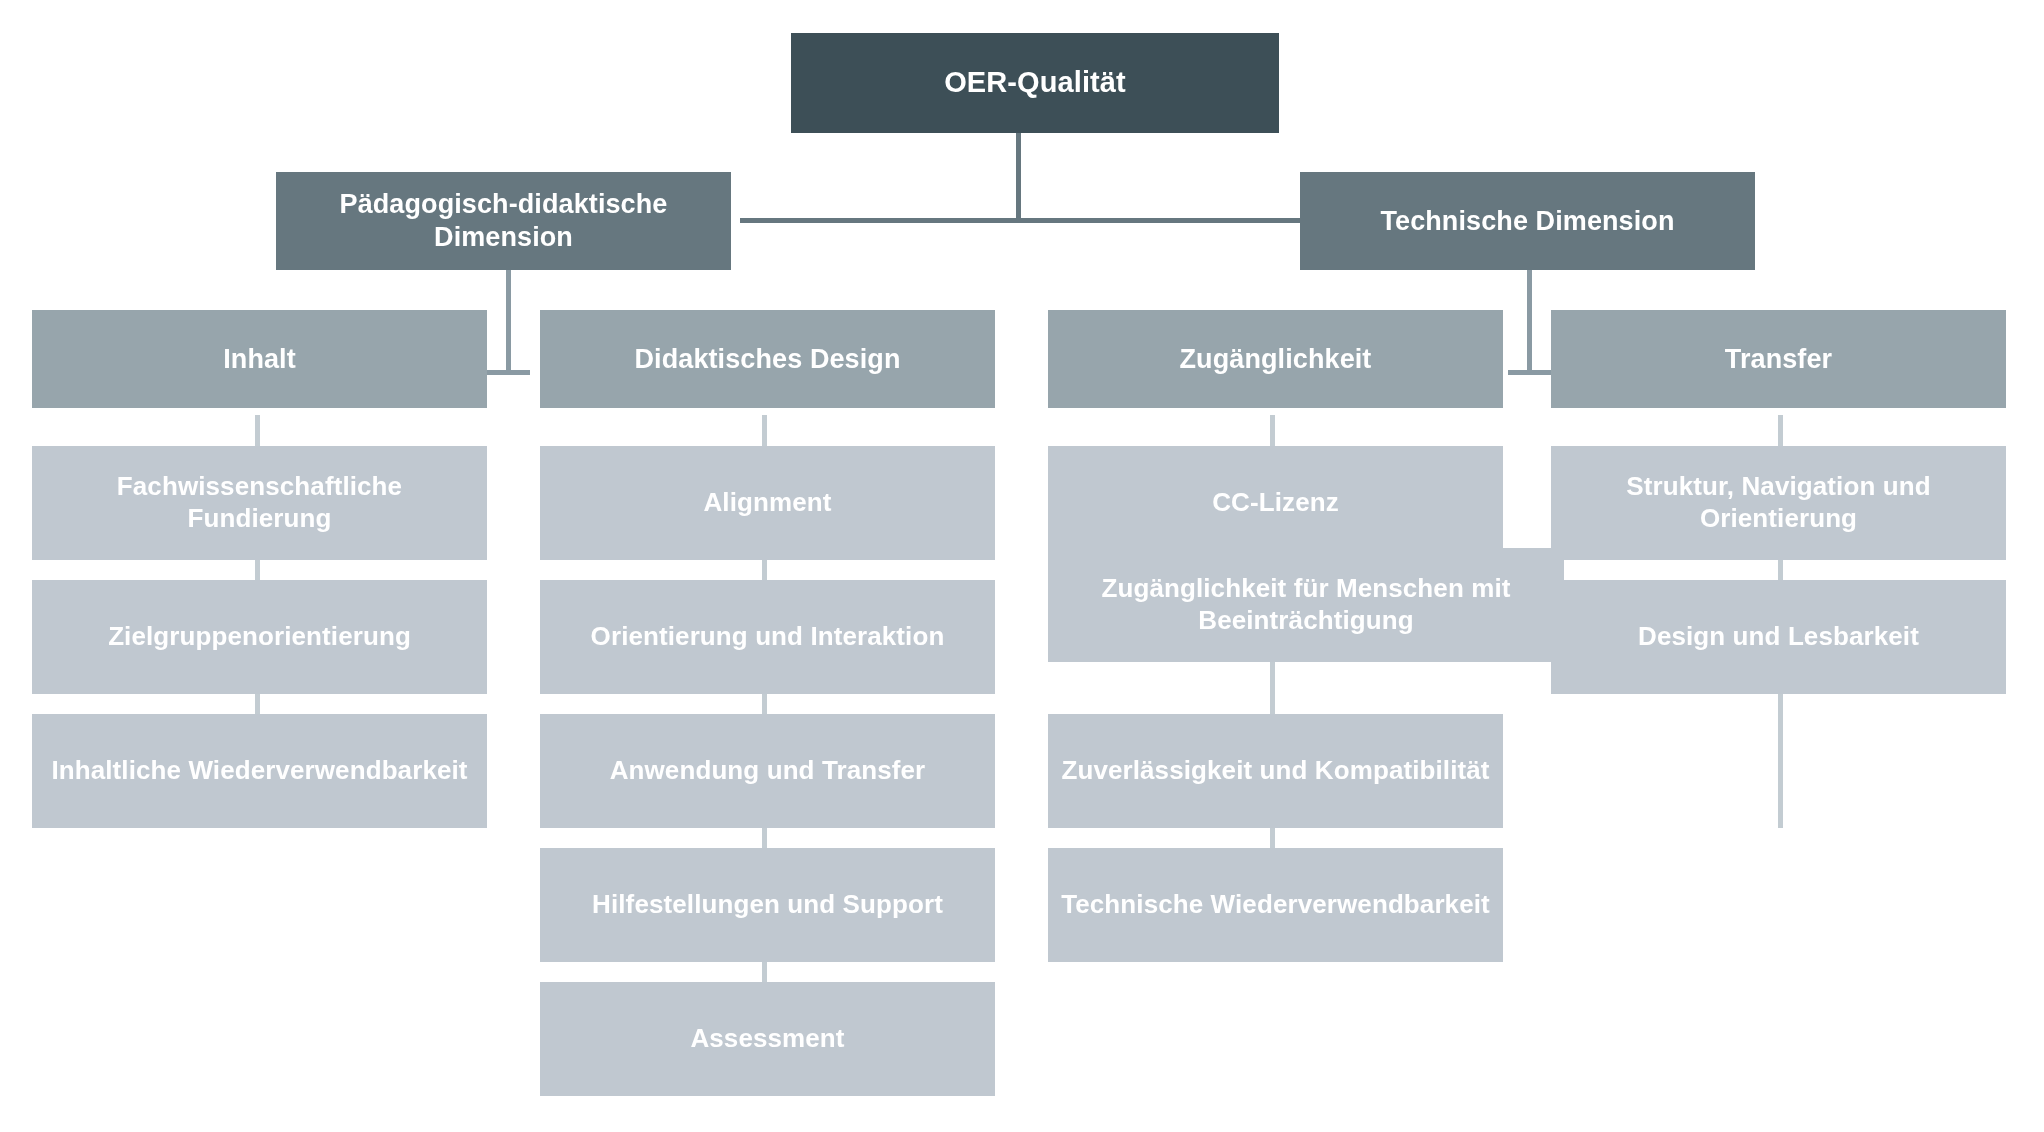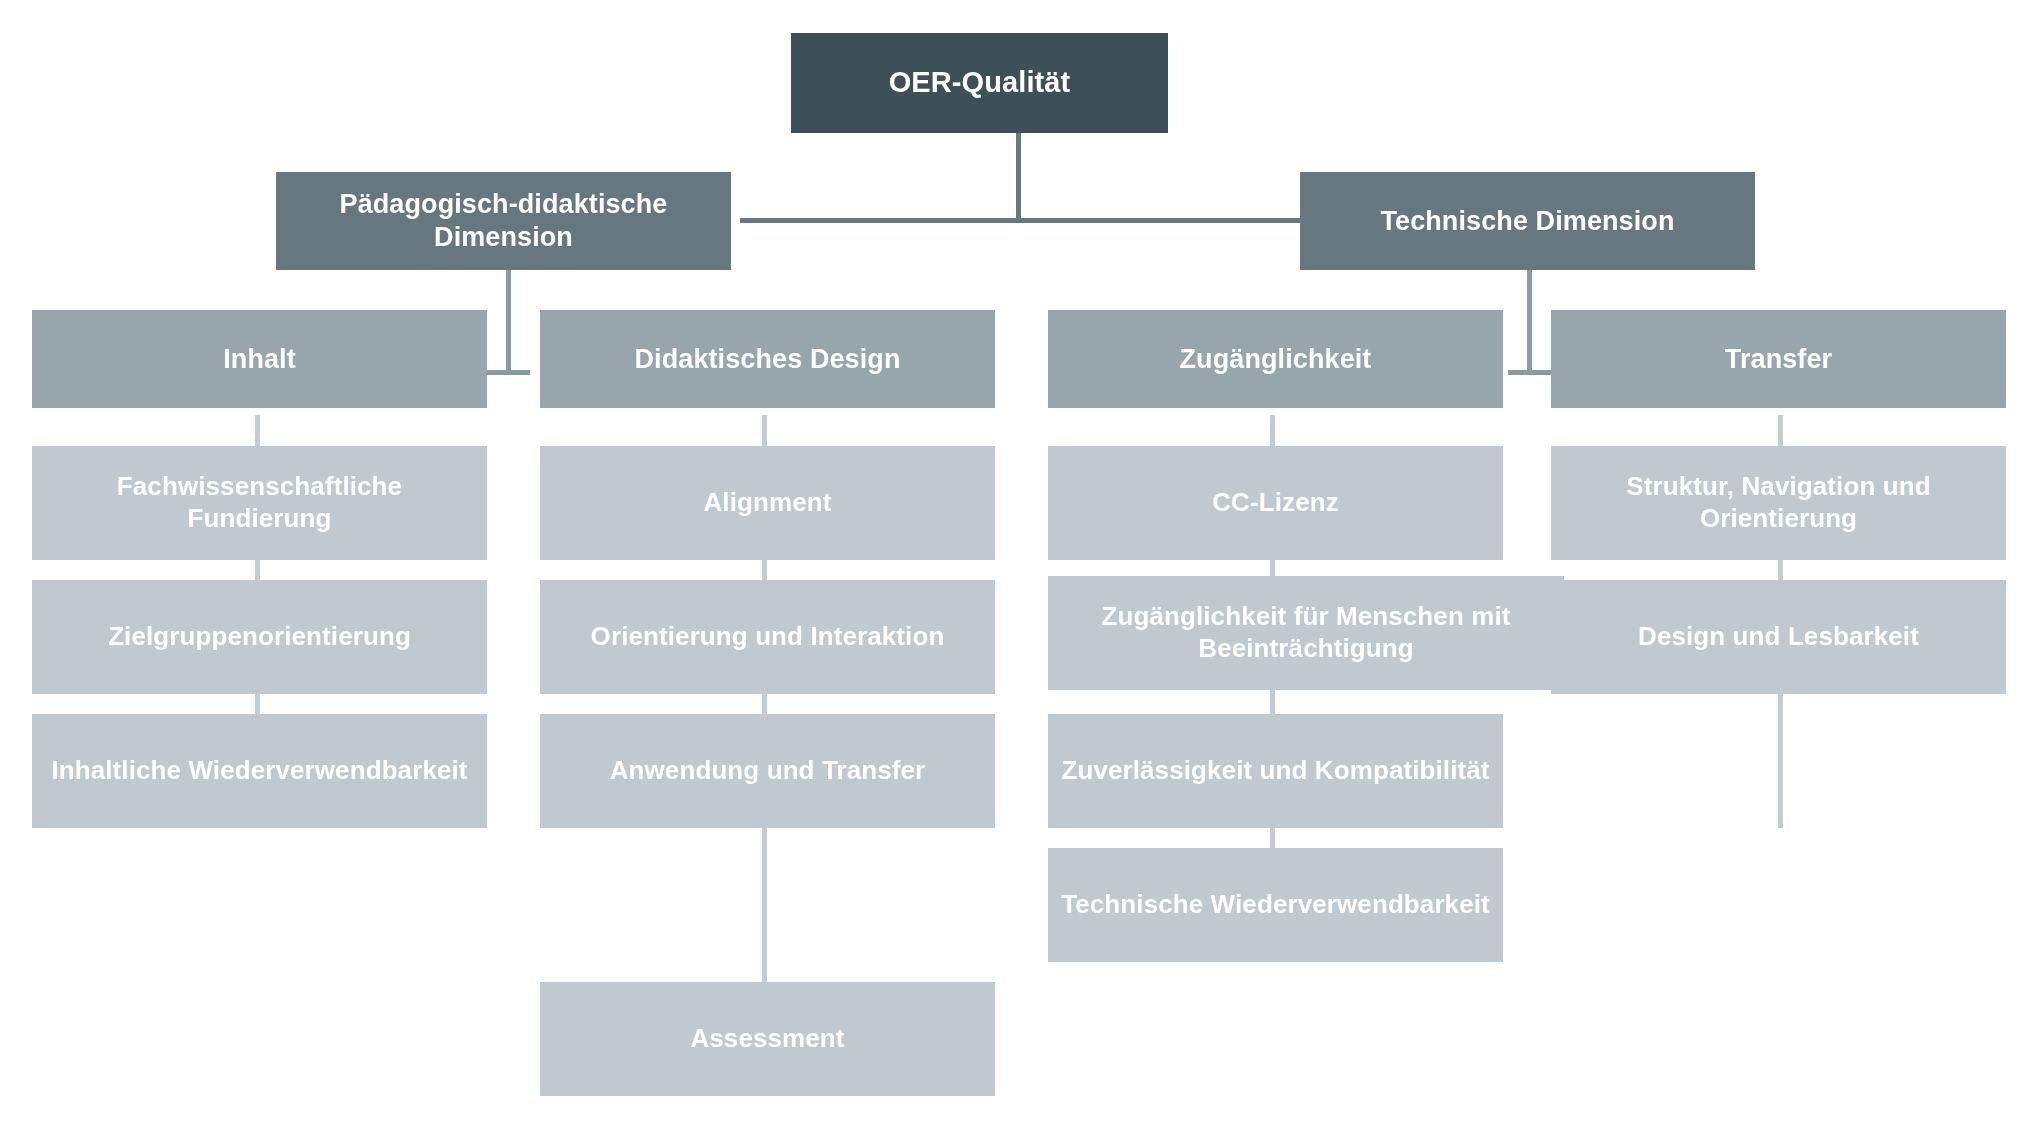--- a/index.html
+++ b/index.html
@@ -67,44 +67,45 @@
   <div class="conn" style="left:1508px; top:370px; width:43px; height:5px;"></div>
 
   <div class="conn-light" style="left:255px; top:415px; width:5px; height:413px;"></div>
 
   <div class="conn-light" style="left:762px; top:415px; width:5px; height:677px;"></div>
 
   <div class="conn-light" style="left:1270px; top:415px; width:5px; height:545px;"></div>
 
   <div class="conn-light" style="left:1778px; top:415px; width:5px; height:413px;"></div>
 
-  <div class="node lvl1" style="left:791px; top:33px; width:377px; height:100px;">OER-Qualität</div>
+  <div class="node lvl1" style="left:791px; top:33px; width:488px; height:100px;">OER-Qualität</div>
 
   <div class="node lvl2" style="left:276px; top:172px; width:455px; height:98px;">Pädagogisch-didaktische Dimension</div>
 
   <div class="node lvl2" style="left:1300px; top:172px; width:455px; height:98px;">Technische Dimension</div>
 
   <div class="node lvl3" style="left:32px; top:310px; width:455px; height:98px;">Inhalt</div>
 
   <div class="node lvl3" style="left:540px; top:310px; width:455px; height:98px;">Didaktisches Design</div>
 
   <div class="node lvl3" style="left:1048px; top:310px; width:455px; height:98px;">Zugänglichkeit</div>
 
   <div class="node lvl3" style="left:1551px; top:310px; width:455px; height:98px;">Transfer</div>
 
   <div class="node leaf" style="left:32px; top:446px; width:455px; height:114px;">Fachwissenschaftliche Fundierung</div>
   <div class="node leaf" style="left:32px; top:580px; width:455px; height:114px;">Zielgruppenorientierung</div>
   <div class="node leaf" style="left:32px; top:714px; width:455px; height:114px;">Inhaltliche Wiederverwendbarkeit</div>
 
   <div class="node leaf" style="left:540px; top:446px; width:455px; height:114px;">Alignment</div>
   <div class="node leaf" style="left:540px; top:580px; width:455px; height:114px;">Orientierung und Interaktion</div>
   <div class="node leaf" style="left:540px; top:714px; width:455px; height:114px;">Anwendung und Transfer</div>
+  <div class="node leaf" style="left:540px; top:848px; width:455px; height:114px;">Hilfestellungen und Support</div>
   <div class="node leaf" style="left:540px; top:982px; width:455px; height:114px;">Assessment</div>
 
   <div class="node leaf" style="left:1048px; top:446px; width:455px; height:114px;">CC-Lizenz</div>
-  <div class="node leaf" style="left:1048px; top:576px; width:516px; height:114px;">Zugänglichkeit für Menschen mit Beeinträchtigung</div>
+  <div class="node leaf" style="left:1048px; top:548px; width:516px; height:114px;">Zugänglichkeit für Menschen mit Beeinträchtigung</div>
   <div class="node leaf" style="left:1048px; top:714px; width:455px; height:114px;">Zuverlässigkeit und Kompatibilität</div>
   <div class="node leaf" style="left:1048px; top:848px; width:455px; height:114px;text-align:right;">Technische Wiederverwendbarkeit</div>
 
   <div class="node leaf" style="left:1551px; top:446px; width:455px; height:114px;">Struktur, Navigation und Orientierung</div>
   <div class="node leaf" style="left:1551px; top:580px; width:455px; height:114px;">Design und Lesbarkeit</div>
 
 </div>
 
 </body></html>

